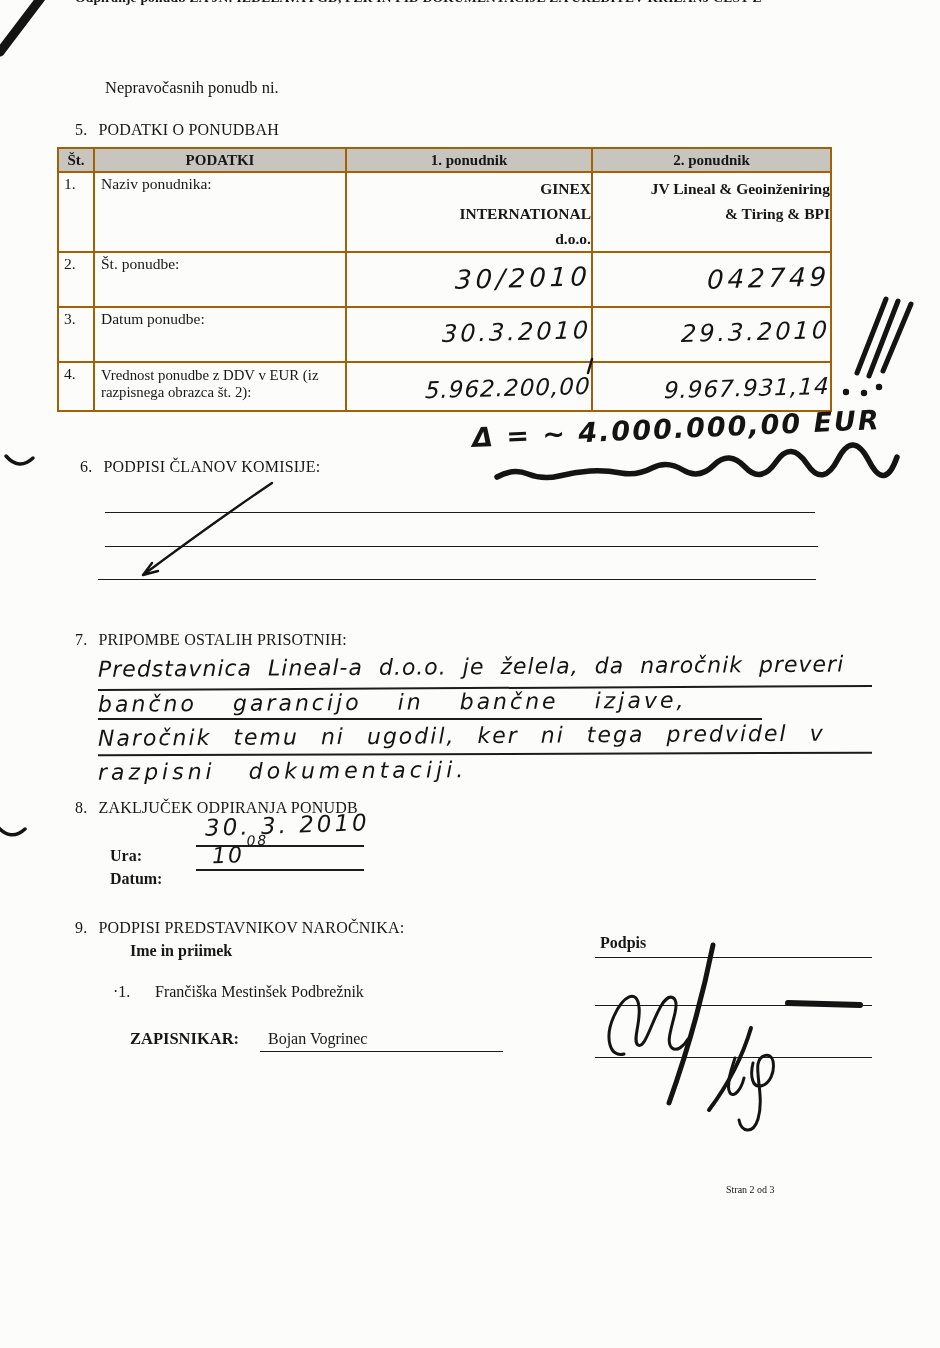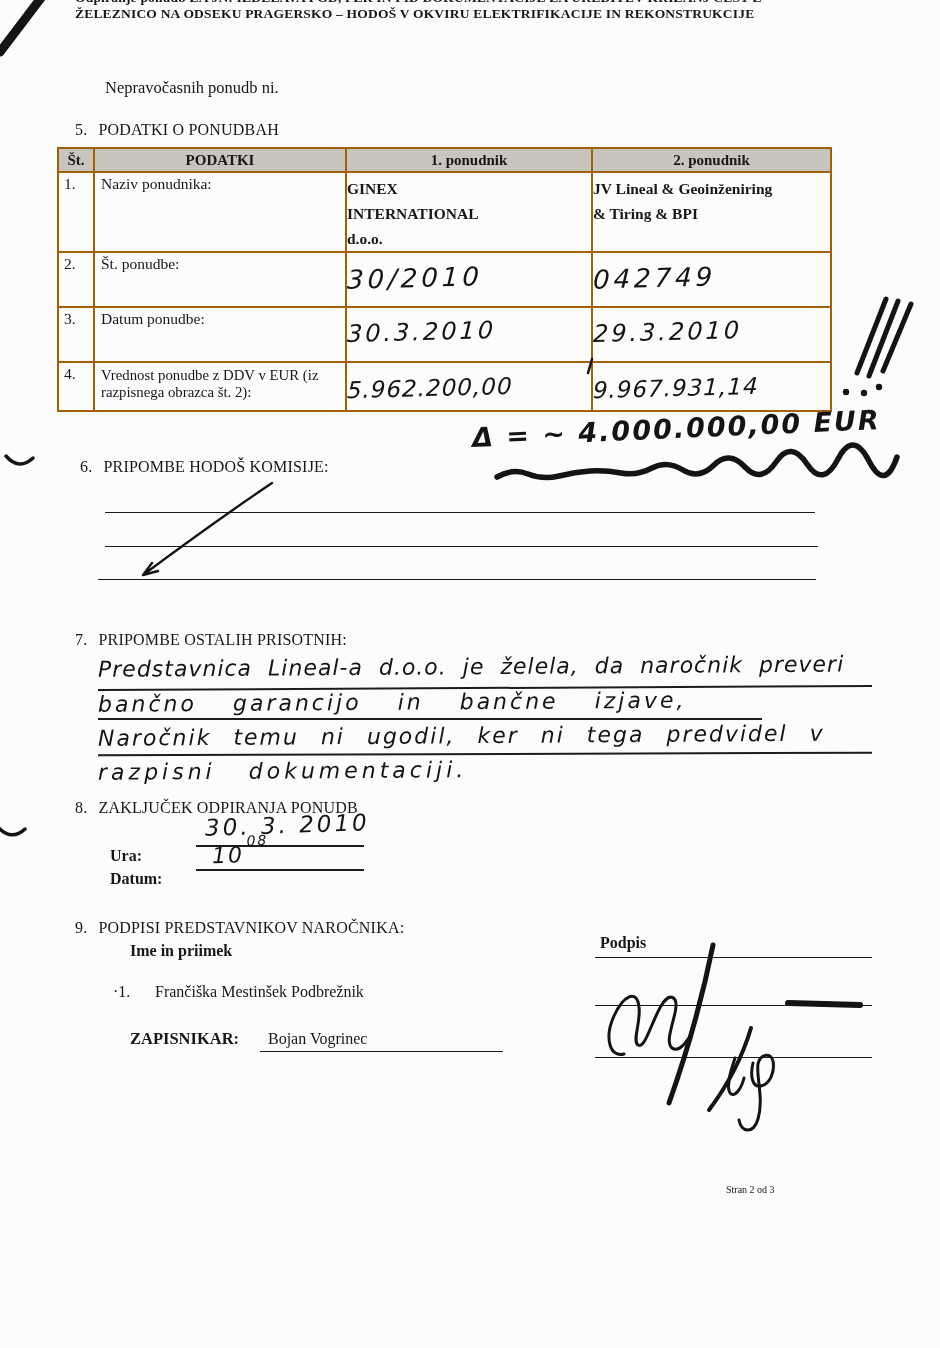--- a/index.html
+++ b/index.html
@@ -15,21 +15,21 @@
   .note { left:105px; top:78px; font-size:16.5px; }
   .sec-title { font-size:16px; font-weight:normal; letter-spacing:.2px; }
   .secnum { display:inline-block; margin-right:11px; }
   
   table.bids { position:absolute; left:57px; top:147px; width:773px; border-collapse:collapse; table-layout:fixed; }
   table.bids th, table.bids td { border:2px solid #a16207; vertical-align:top; }
   table.bids th { background:#c8c5bf; font-size:15px; font-weight:bold; height:24px; vertical-align:middle; }
   td.c-num { font-size:15.5px; padding:2px 3px 0 5px; }
   td.c-label { font-size:15.5px; padding:2px 4px 0 6px; }
   tr.r4 td.c-label { font-size:14.8px; line-height:16.5px; padding-top:4px; }
-  td.c-val { text-align:left; }
+  td.c-val { text-align:right; }
   .printed-bidder { display:inline-block; font-weight:bold; font-size:15.5px; line-height:25px; margin-top:3px; }
   .w1 { max-width:165px; } .w2 { max-width:190px; }
   
   .hw { font-family:"DejaVu Sans", sans-serif; font-style:italic; color:#141414; }
   td.c-val .hw { display:inline-block; transform:rotate(-1.5deg) skewX(-4deg); }
   tr.r2 .hw { font-size:26px; letter-spacing:4px; margin-top:10px; }
   tr.r3 .hw { font-size:24px; letter-spacing:3px; margin-top:10px; }
   tr.r4v .hw { font-size:23px; letter-spacing:1px; margin-top:12px; }
   td.c-val { vertical-align:middle; }
   .delta { left:472px; top:413px; font-size:27px; letter-spacing:2px; transform:rotate(-2.5deg); font-weight:bold; }
@@ -46,21 +46,20 @@
   .footer { left:726px; top:1184px; font-size:10px; }
   svg.overlay { position:absolute; left:0; top:0; pointer-events:none; }
 </style>
 </head>
 <body>
 
 <div id="page">
 
   <div class="abs doc-header">
     <div>Odpiranje ponudb ZA JN: IZDELAVA PGD, PZR IN PID DOKUMENTACIJE ZA UREDITEV KRIŽANJ CEST Z</div>
-    <div>ŽELEZNICO NA ODSEKU PRAGERSKO – HODOŠ V OKVIRU ELEKTRIFIKACIJE IN REKONSTRUKCIJE</div>
   </div>
 
   <div class="abs note">Nepravočasnih ponudb ni.</div>
 
   <div class="abs sec-title" style="left:75px; top:121px;">
     <span class="secnum">5.</span><span>PODATKI O PONUDBAH</span>
   </div>
 
   <table class="bids">
     <colgroup>
@@ -100,21 +99,21 @@
         <td class="c-num">4.</td>
         <td class="c-label">Vrednost ponudbe z DDV v EUR (iz razpisnega obrazca št. 2):</td>
         <td class="c-val"><span class="hw">5.962.200,00</span></td>
         <td class="c-val"><span class="hw">9.967.931,14</span></td>
       </tr>
     </tbody>
   </table>
 
   <div class="abs hw delta">Δ = ~ 4.000.000,00 EUR</div>
   <div class="abs sec-title" style="left:80px; top:458px;">
-    <span class="secnum">6.</span><span>PRIPOMBE HODOŠ KOMISIJE:</span>
+    <span class="secnum">6.</span><span>PODPISI ČLANOV KOMISIJE:</span>
   </div>
   <div class="rule thin" style="left:105px; top:512px; width:710px;"></div>
   <div class="rule thin" style="left:105px; top:546px; width:713px;"></div>
   <div class="rule thin" style="left:98px;  top:579px; width:718px;"></div>
 
   <div class="abs sec-title" style="left:75px; top:631px;">
     <span class="secnum">7.</span><span>PRIPOMBE OSTALIH PRISOTNIH:</span>
   </div>
   <div class="abs hw hwline" style="top:654px;">Predstavnica Lineal-a d.o.o. je želela, da naročnik preveri</div>
   <div class="rule" style="left:98px; top:687px; width:774px; transform:rotate(-0.3deg);"></div>

